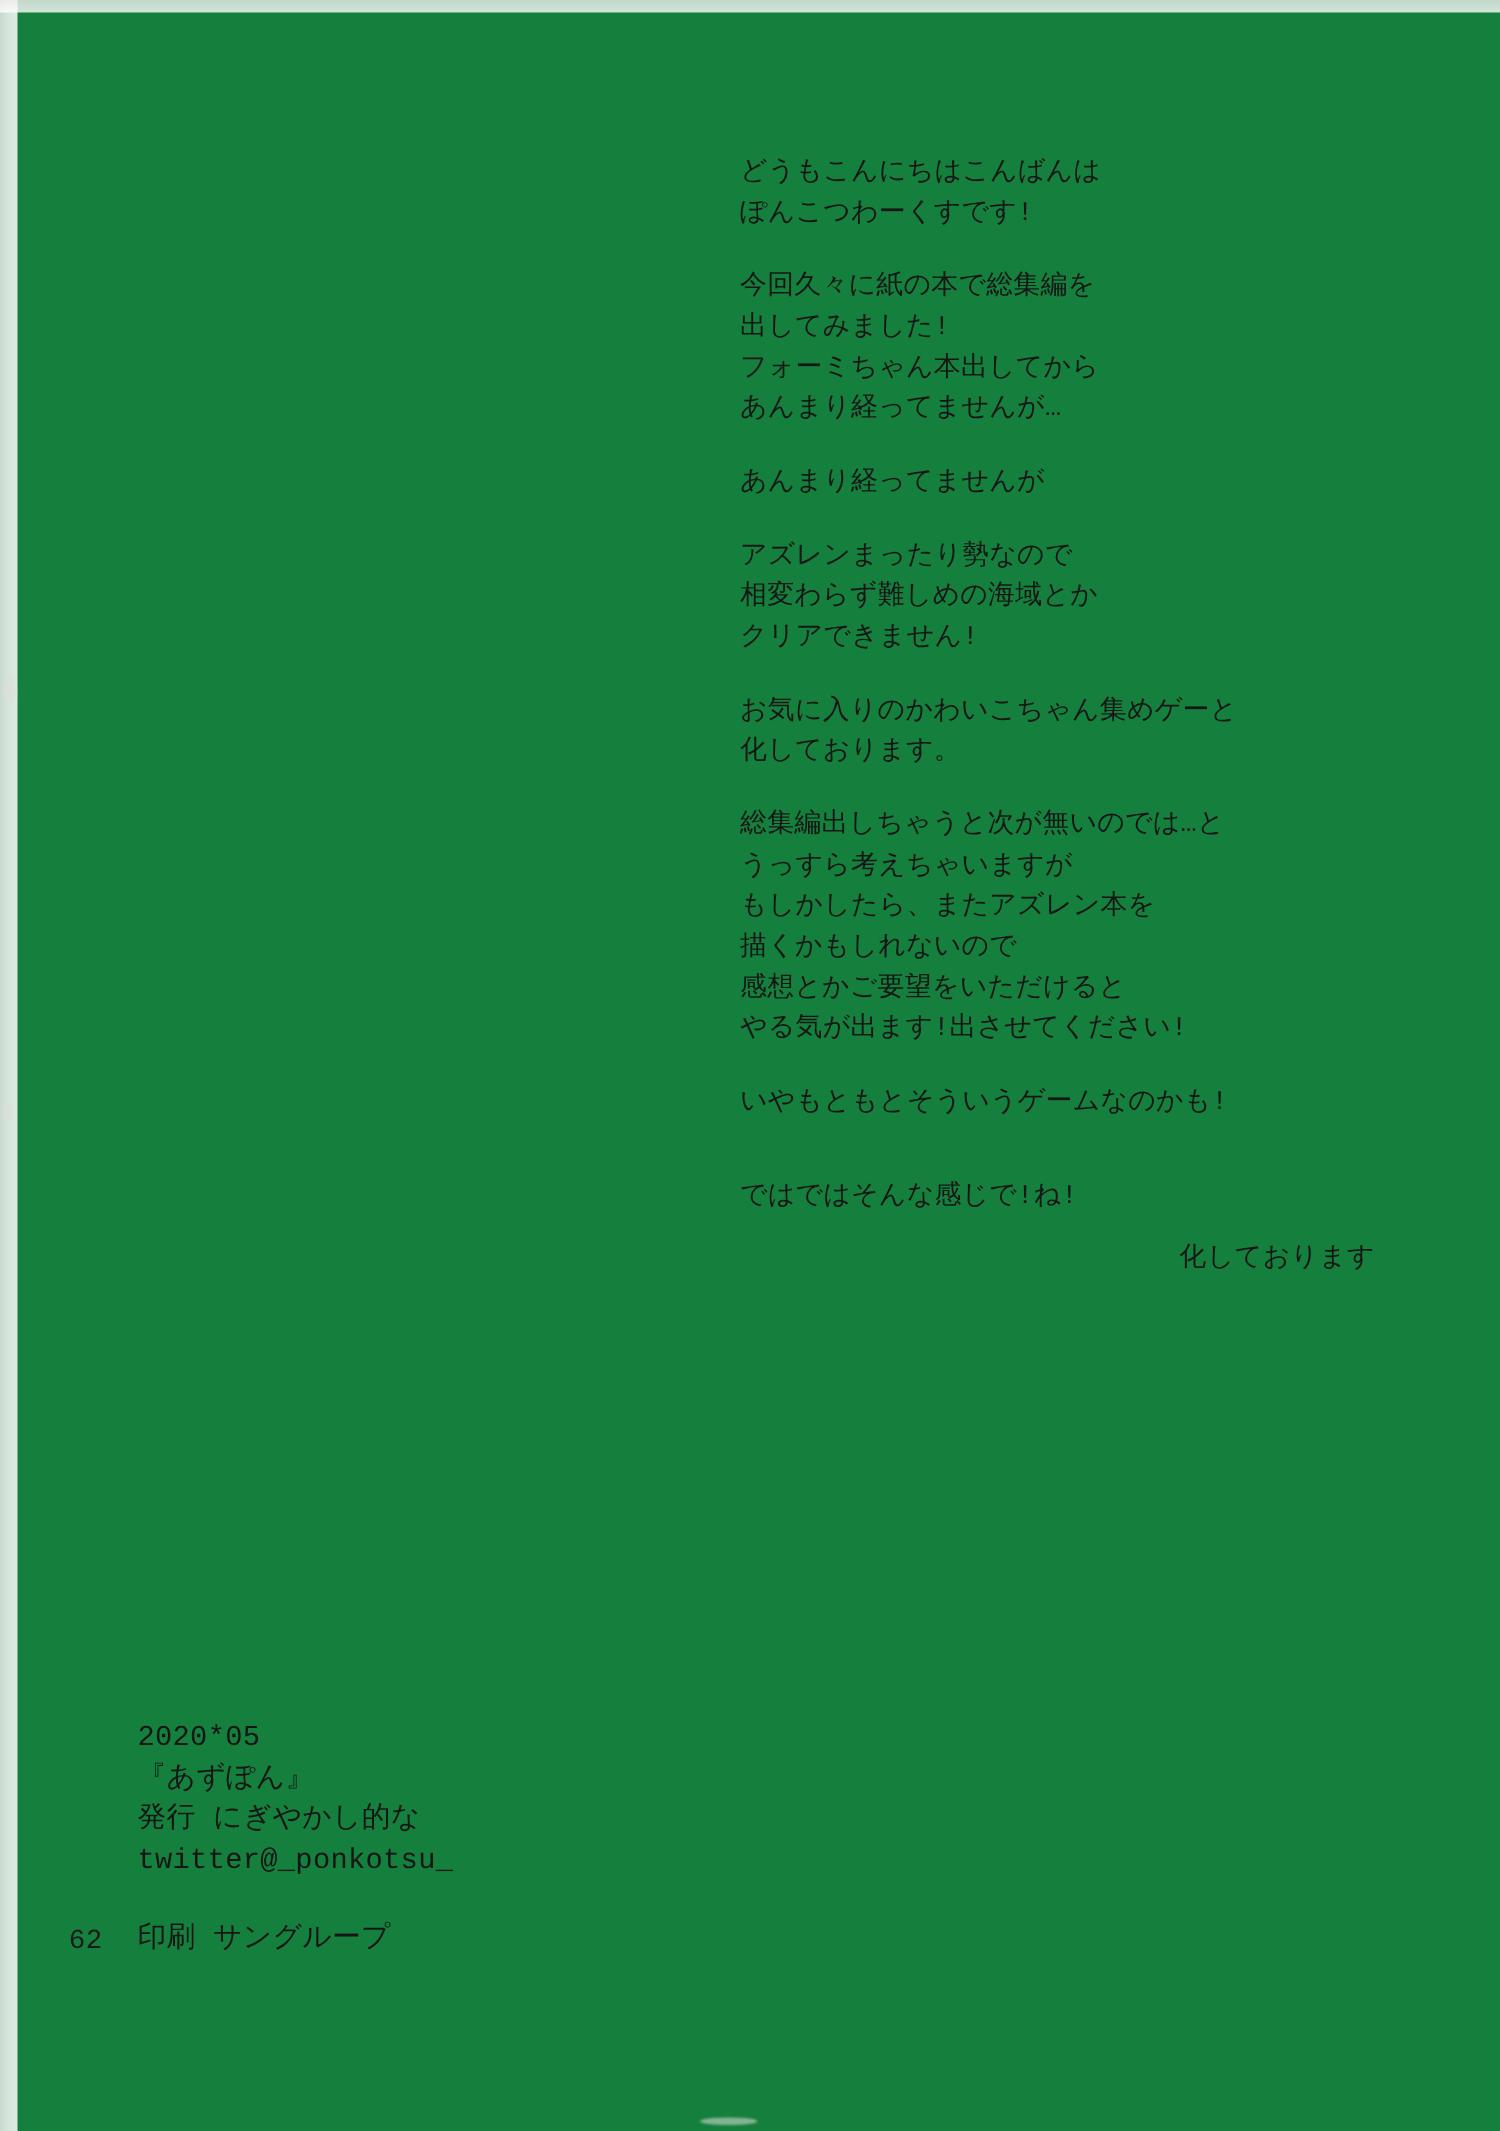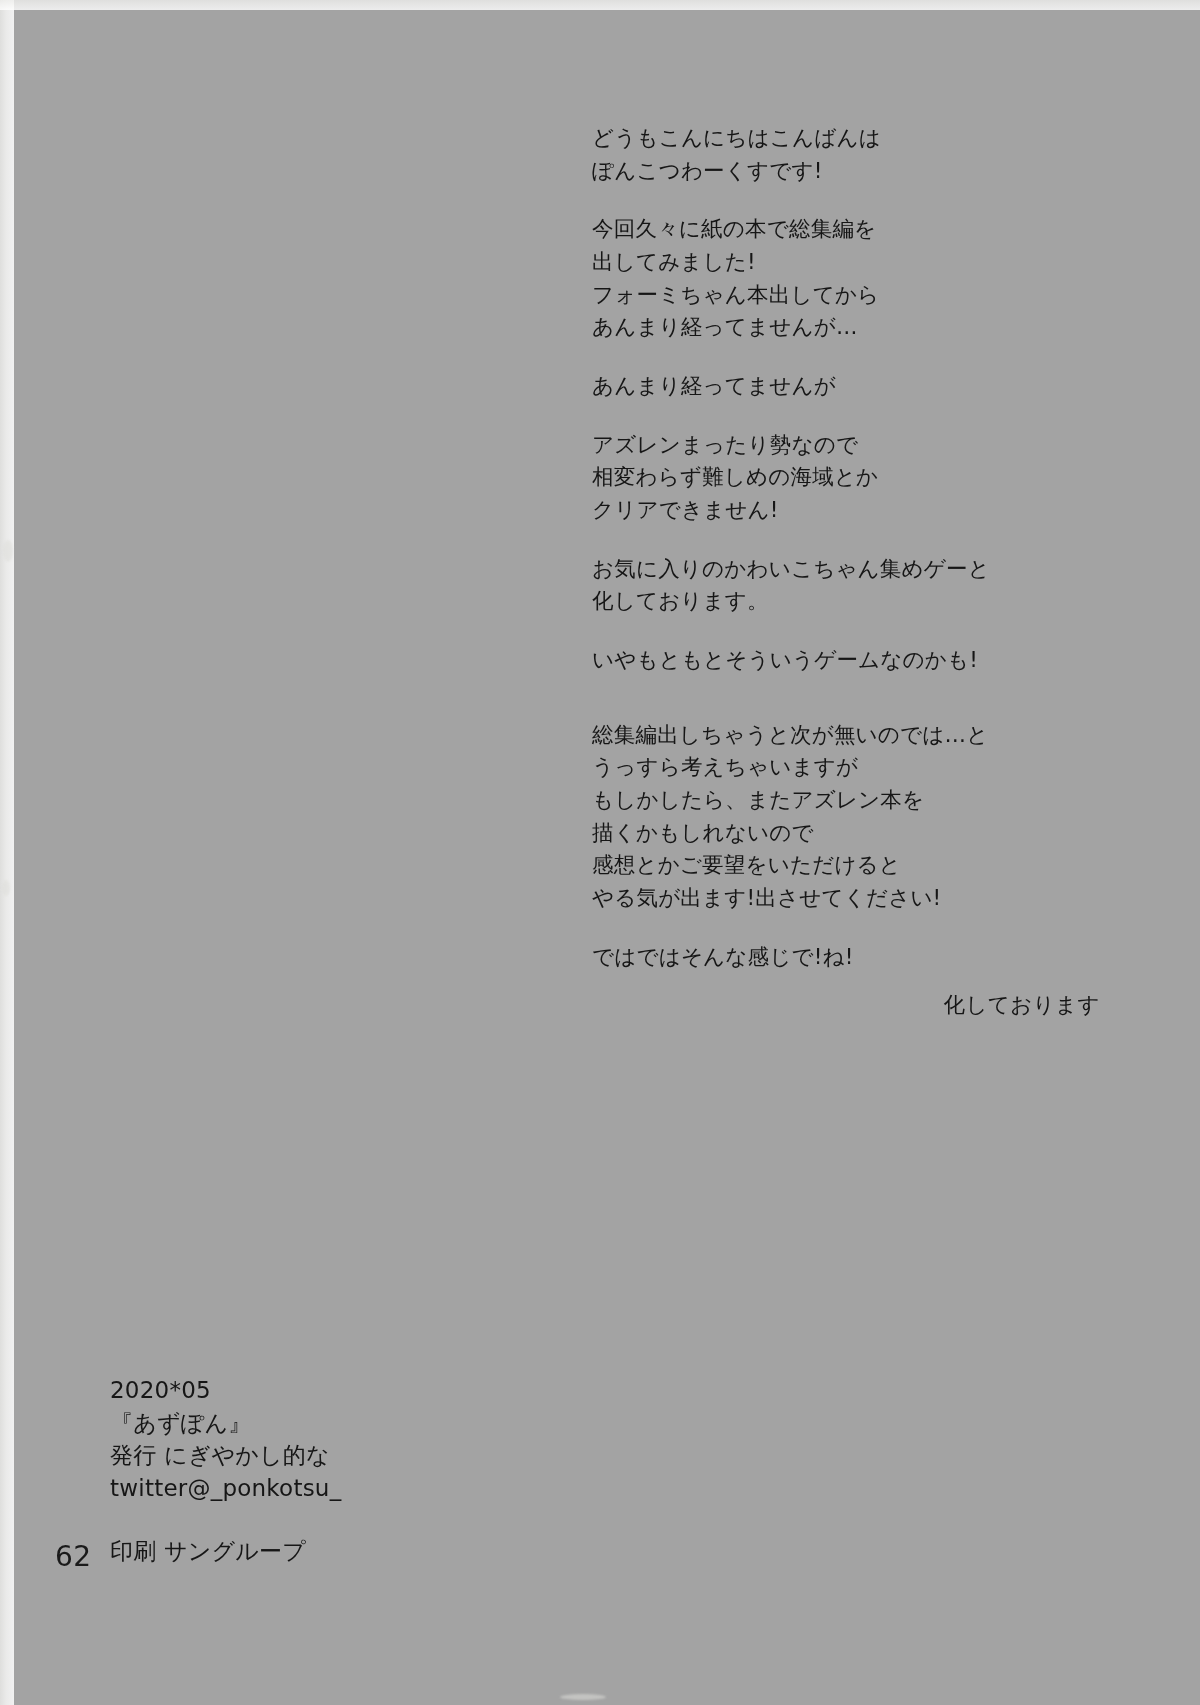--- a/index.html
+++ b/index.html
@@ -13,21 +13,22 @@
     position: relative;
     font-family: "DejaVu Sans", "Liberation Sans", sans-serif;
     color: #1a1a1a;
     overflow: hidden;
   }
 
   
   .page {
     position: absolute;
     inset: 0;
-    background: #a3a3a3;
+    background: #15803d;
+    font-family: Liberation Mono, monospace;
   }
   .scan-edge-left {
     position: absolute;
     top: 0;
     left: 0;
     width: 14px;
     height: 100%;
     background: linear-gradient(to right, #e9e9e7 0%, #f7f7f6 45%, #ffffff 100%);
     opacity: .85;
   }
@@ -90,21 +91,21 @@
   }
   .colophon .line { white-space: pre; }
   .colophon .printer {
     margin-top: 30px;
   }
 
   .page-number {
     position: absolute;
     left: 55px;
     top: 1540px;
-    font-size: 28px;
+    font-size: 22px;
     color: #1a1a1a;
     letter-spacing: .02em;
   }
 </style>
 </head>
 <body>
 
 <div class="page">
   <div class="scan-edge-left"></div>
   <div class="scan-edge-top"></div>
@@ -118,27 +119,27 @@
     <p>今回久々に紙の本で総集編を
 出してみました!
 フォーミちゃん本出してから
 あんまり経ってませんが…</p>
     <p>あんまり経ってませんが</p>
     <p>アズレンまったり勢なので
 相変わらず難しめの海域とか
 クリアできません!</p>
     <p>お気に入りのかわいこちゃん集めゲーと
 化しております。</p>
-    <p style="margin-bottom:42px;">いやもともとそういうゲームなのかも!</p>
     <p>総集編出しちゃうと次が無いのでは…と
 うっすら考えちゃいますが
 もしかしたら、またアズレン本を
 描くかもしれないので
 感想とかご要望をいただけると
 やる気が出ます!出させてください!</p>
+    <p style="margin-bottom:42px;">いやもともとそういうゲームなのかも!</p>
     <p>ではではそんな感じで!ね!</p>
   </div>
 
   <div class="signature">化しております</div>
 
   <div class="colophon">
     <div class="line">2020*05</div>
     <div class="line">『あずぽん』</div>
     <div class="line">発行 にぎやかし的な</div>
     <div class="line">twitter@_ponkotsu_</div>

